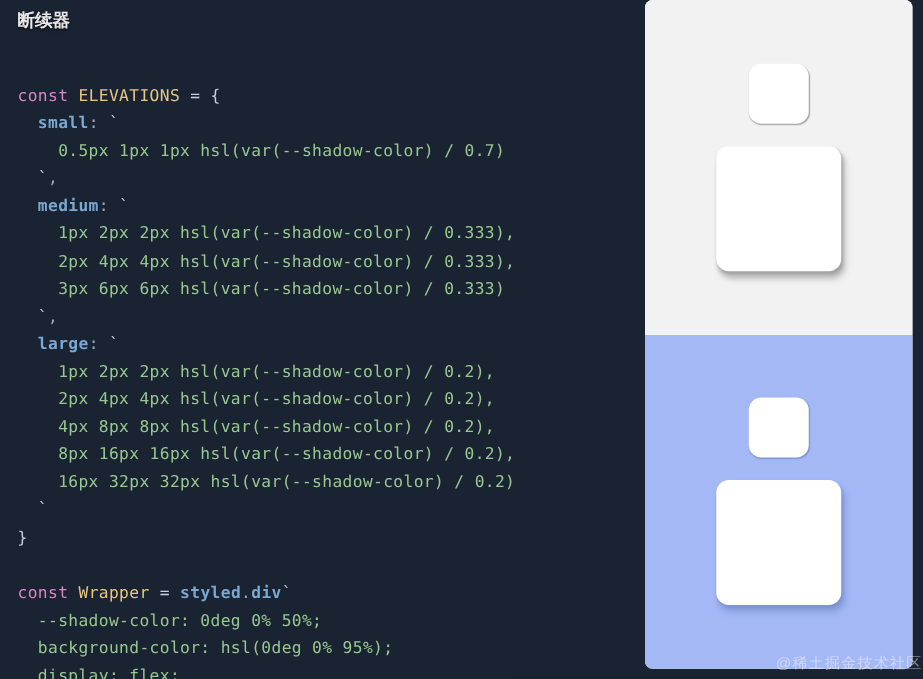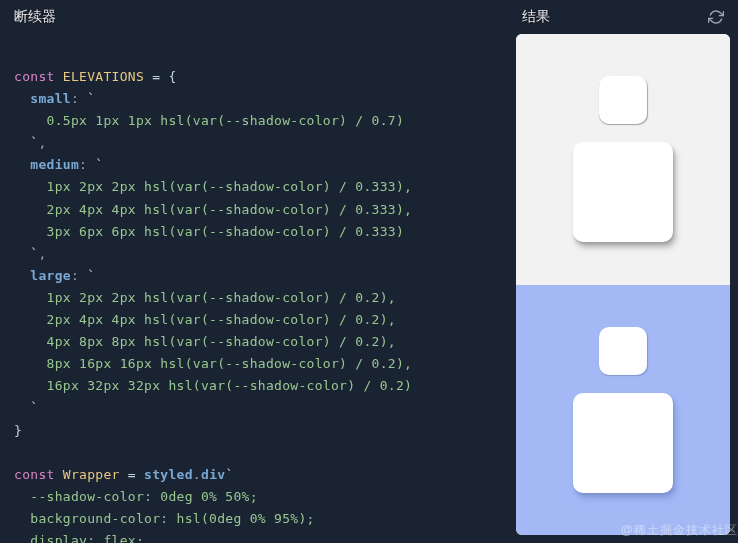--- a/index.html
+++ b/index.html
@@ -18,21 +18,21 @@
 }
 .left { flex: 1; min-width: 0; }
 .right { width: 230px; }
 .header {
   display: flex;
   align-items: center;
   justify-content: space-between;
   padding: 8px 14px;
   color: #e8e8e8;
   font-family: -apple-system, 'Segoe UI', sans-serif;
-  font-weight: 400;
+  font-weight: 700;
   font-size: 14px;
   text-shadow: 0 1px 2px rgba(0,0,0,0.5);
 }
 .refresh-icon {
   width: 16px;
   height: 16px;
   cursor: pointer;
   opacity: 0.75;
 }
 .refresh-icon svg { width: 100%; height: 100%; }
@@ -129,30 +129,20 @@
 <span> </span>
 <span class="kw">const</span><span> </span><span class="const-name">Wrapper</span><span> </span><span class="brace">=</span><span> </span><span class="prop">styled</span><span class="punct">.</span><span class="prop">div</span><span>`</span>
 <span>  </span><span class="str">--shadow-color: 0deg 0% 50%;</span>
 <span>  </span><span class="str">background-color: hsl(0deg 0% 95%);</span>
 <span>  </span><span class="str">display: flex;</span>
 </pre>
   </div>
 </div>
 
 <div class="panel right">
-  <div class="header">
-    <span>结果</span>
-    <span class="refresh-icon">
-      <svg viewBox="0 0 24 24" fill="none" stroke="#c5d0de" stroke-width="2" stroke-linecap="round" stroke-linejoin="round">
-        <polyline points="23 4 23 10 17 10"></polyline>
-        <polyline points="1 20 1 14 7 14"></polyline>
-        <path d="M3.51 9a9 9 0 0 1 14.85-3.36L23 10M1 14l4.64 4.36A9 9 0 0 0 20.49 15"></path>
-      </svg>
-    </span>
-  </div>
   <div class="result-area">
     <div class="wrapper gray">
       <div class="box small"></div>
       <div class="box medium"></div>
     </div>
     <div class="wrapper blue">
       <div class="box small"></div>
       <div class="box medium"></div>
     </div>
   </div>

